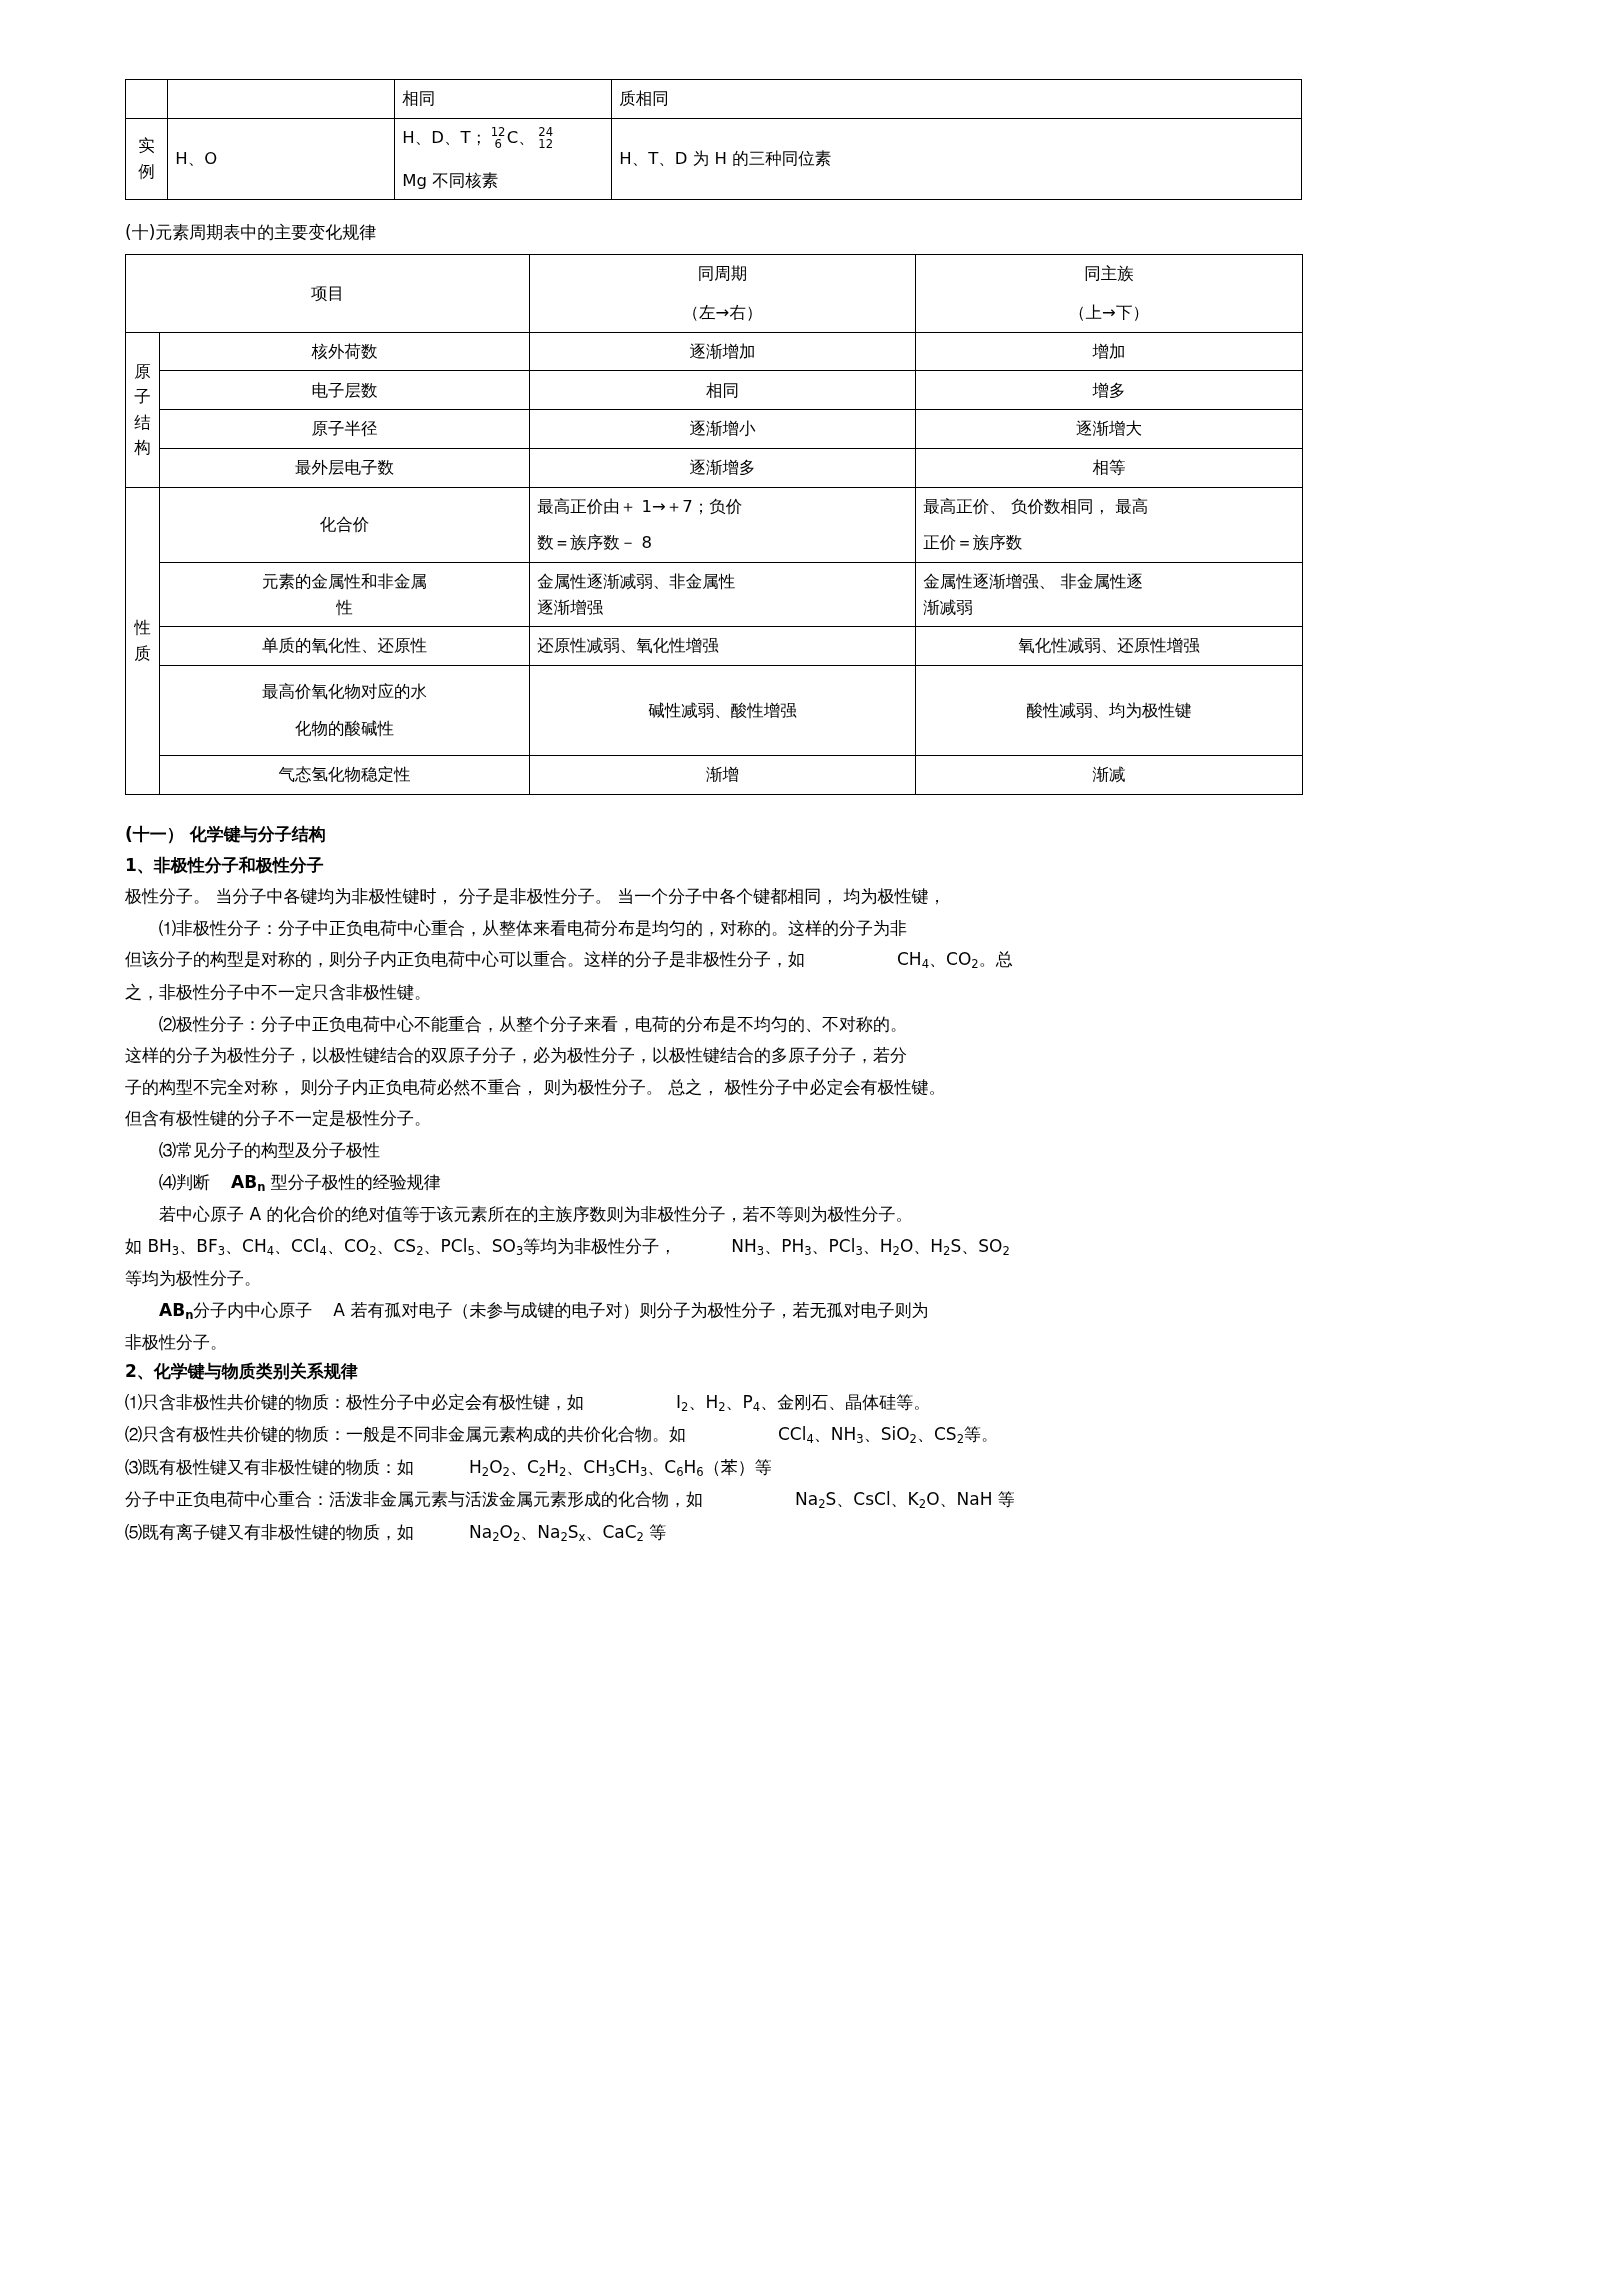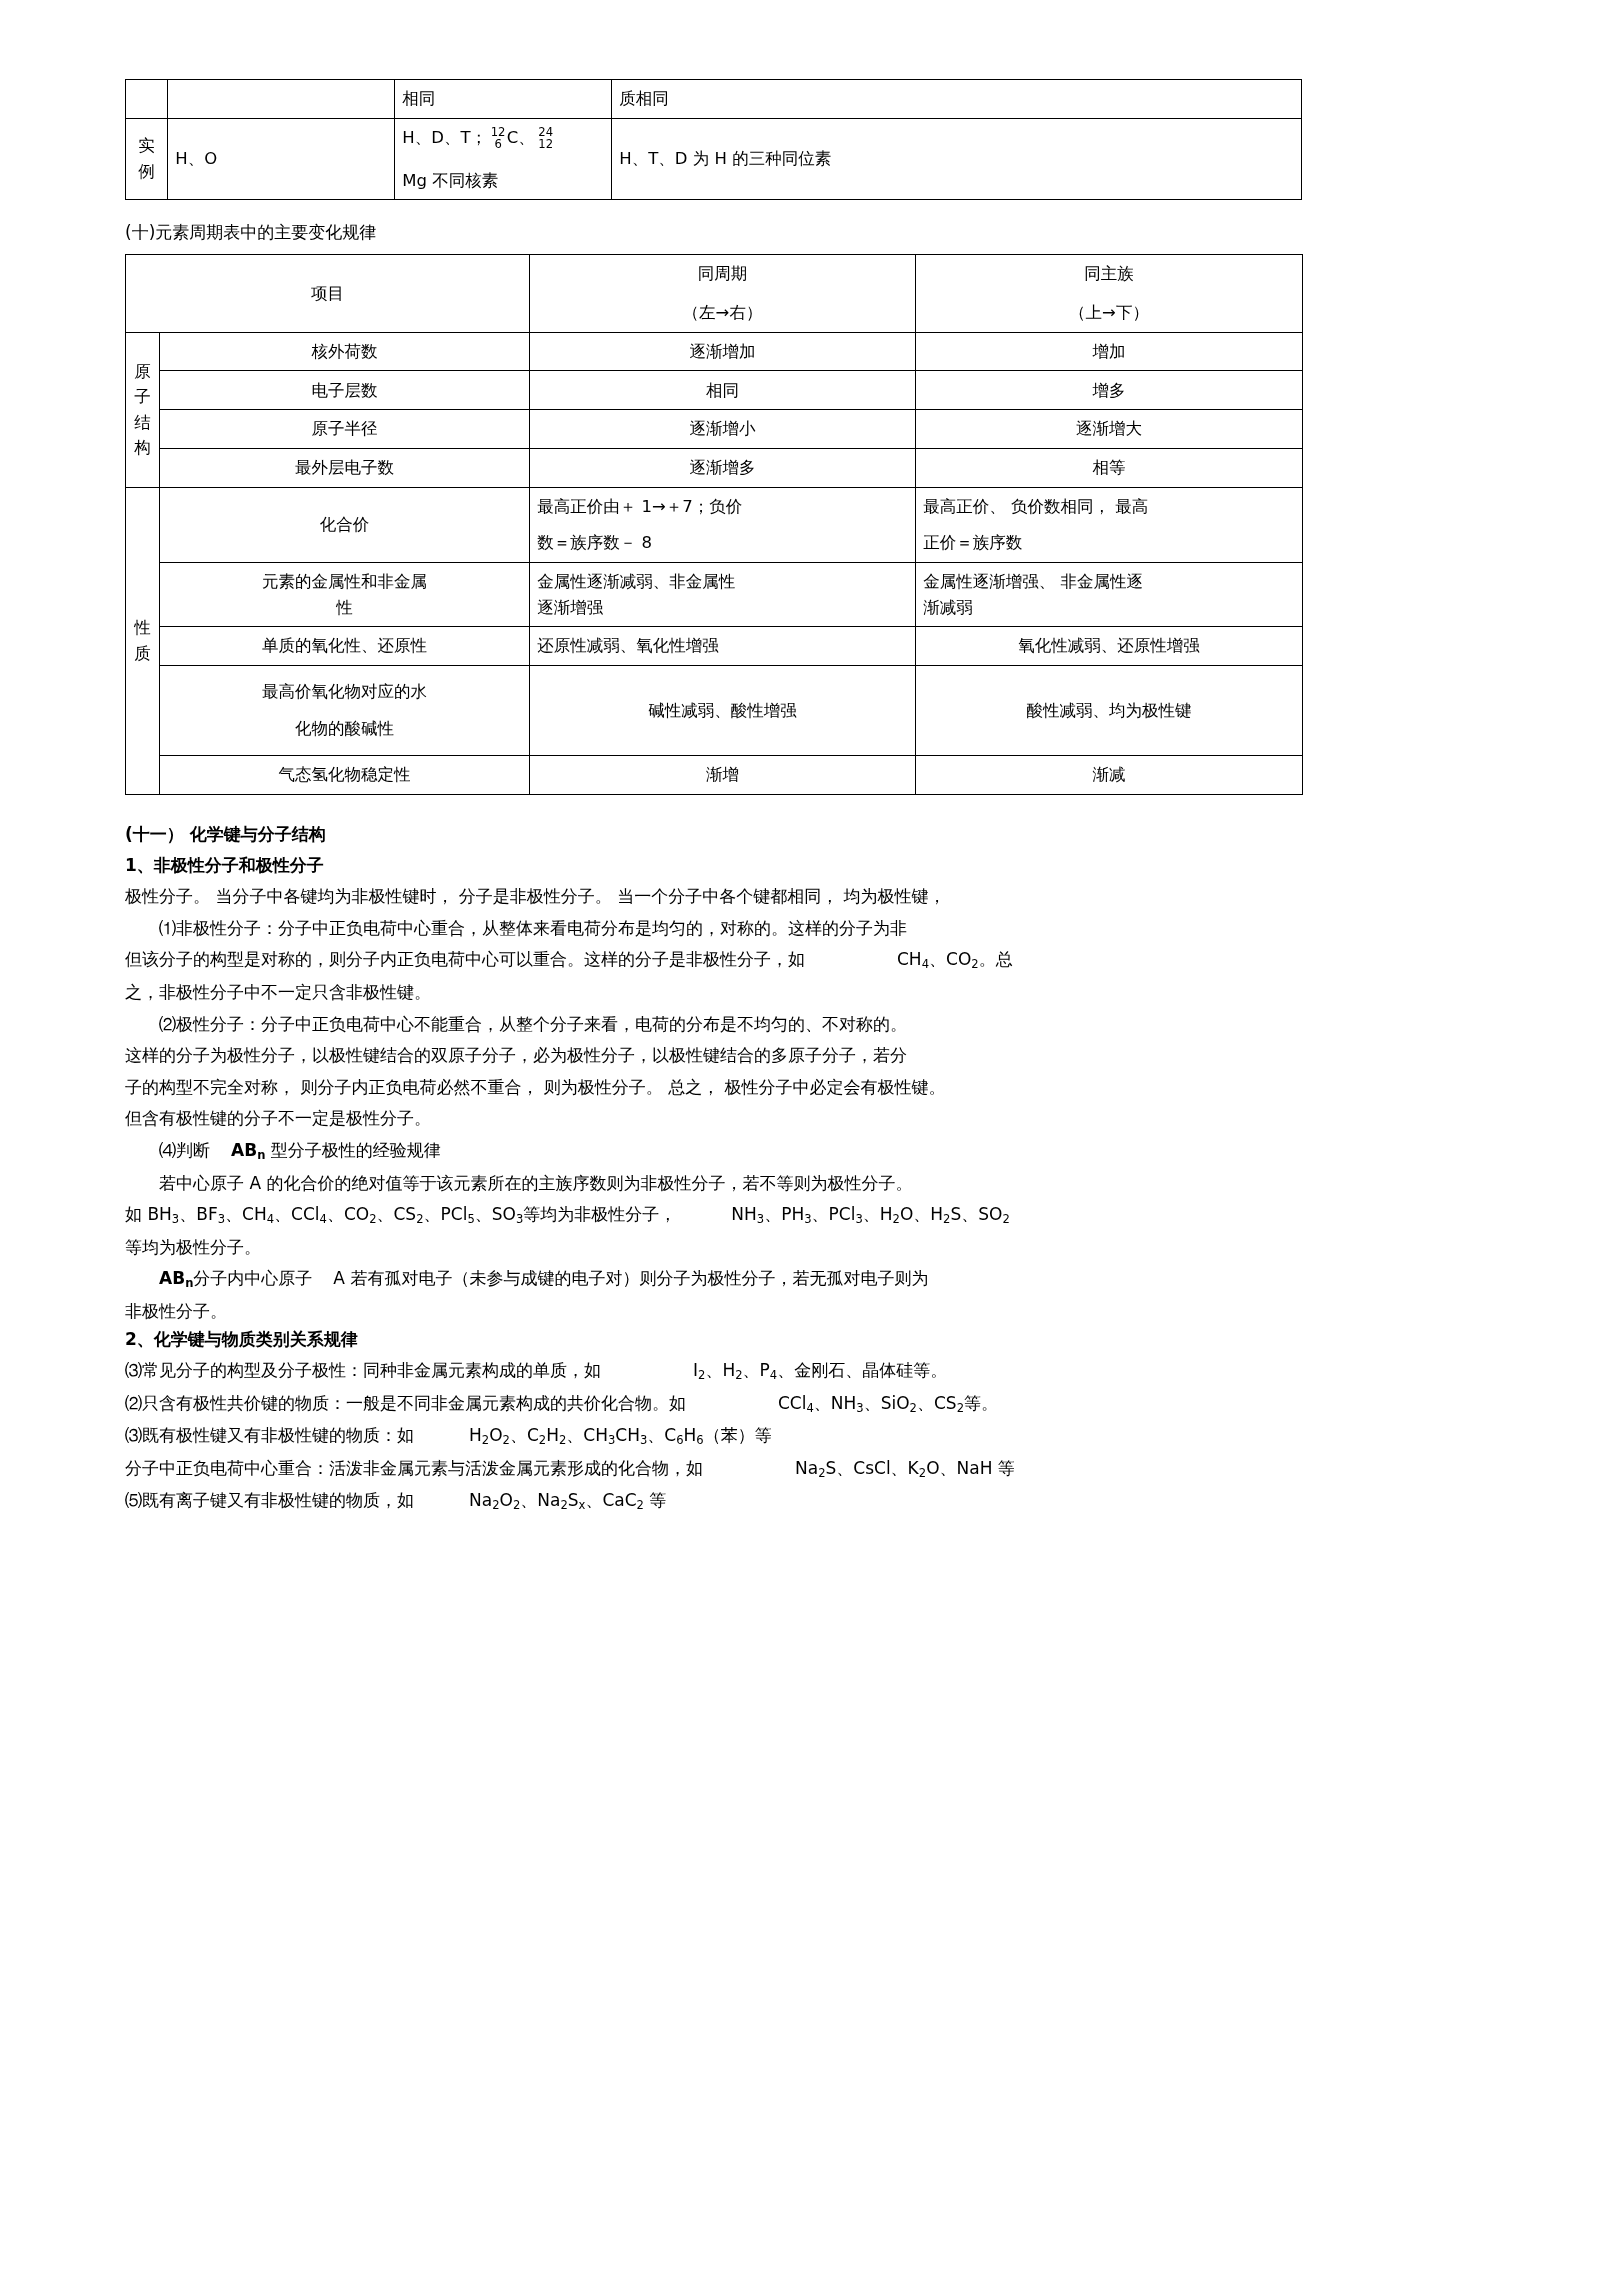--- a/index.html
+++ b/index.html
@@ -262,39 +262,40 @@
     <p class="body">
       <span>但该分子的构型是对称的，则分子内正负电荷中心可以重合。这样的分子是非极性分子，如</span><span class="sp-xl"></span><span class="formula">CH<sub>4</sub>、CO<sub>2</sub></span><span>。总</span>
     </p>
     <p class="body">之，非极性分子中不一定只含非极性键。</p>
 
     <p class="body indent">⑵极性分子：分子中正负电荷中心不能重合，从整个分子来看，电荷的分布是不均匀的、不对称的。</p>
     <p class="body">这样的分子为极性分子，以极性键结合的双原子分子，必为极性分子，以极性键结合的多原子分子，若分</p>
     <p class="body">子的构型不完全对称， 则分子内正负电荷必然不重合， 则为极性分子。 总之， 极性分子中必定会有极性键。</p>
     <p class="body">但含有极性键的分子不一定是极性分子。</p>
 
+    <p class="body indent">⑶常见分子的构型及分子极性</p>
     <p class="body indent">
       ⑷判断<span class="sp"></span><span class="formula"><b>AB<sub>n</sub></b></span> 型分子极性的经验规律
     </p>
     <p class="body indent">若中心原子 A 的化合价的绝对值等于该元素所在的主族序数则为非极性分子，若不等则为极性分子。</p>
     <p class="body">
       <span>如</span>
       <span class="formula">BH<sub>3</sub>、BF<sub>3</sub>、CH<sub>4</sub>、CCl<sub>4</sub>、CO<sub>2</sub>、CS<sub>2</sub>、PCl<sub>5</sub>、SO<sub>3</sub></span><span>等均为非极性分子，</span><span class="sp-lg"></span><span class="formula">NH<sub>3</sub>、PH<sub>3</sub>、PCl<sub>3</sub>、H<sub>2</sub>O、H<sub>2</sub>S、SO<sub>2</sub></span>
     </p>
     <p class="body">等均为极性分子。</p>
 
     <p class="body indent">
       <span class="formula"><b>AB<sub>n</sub></b></span>分子内中心原子<span class="sp"></span>A 若有孤对电子（未参与成键的电子对）则分子为极性分子，若无孤对电子则为
     </p>
     <p class="body">非极性分子。</p>
 
     <div class="sub-head" style="margin-top:0;">2、化学键与物质类别关系规律</div>
 
     <p class="body">
-      <span>⑶常见分子的构型及分子极性：同种非金属元素构成的单质，如</span><span class="sp-xl"></span><span class="formula">I<sub>2</sub>、H<sub>2</sub>、P<sub>4</sub>、金刚石、晶体硅等。</span>
+      <span>⑴只含非极性共价键的物质：极性分子中必定会有极性键，如</span><span class="sp-xl"></span><span class="formula">I<sub>2</sub>、H<sub>2</sub>、P<sub>4</sub>、金刚石、晶体硅等。</span>
     </p>
     <p class="body">
       <span>⑵只含有极性共价键的物质：一般是不同非金属元素构成的共价化合物。如</span><span class="sp-xl"></span><span class="formula">CCl<sub>4</sub>、NH<sub>3</sub>、SiO<sub>2</sub>、CS<sub>2</sub>等。</span>
     </p>
     <p class="body">
       <span>⑶既有极性键又有非极性键的物质：如</span><span class="sp-lg"></span><span class="formula">H<sub>2</sub>O<sub>2</sub>、C<sub>2</sub>H<sub>2</sub>、CH<sub>3</sub>CH<sub>3</sub>、C<sub>6</sub>H<sub>6</sub>（苯）等</span>
     </p>
     <p class="body">
       <span>分子中正负电荷中心重合：活泼非金属元素与活泼金属元素形成的化合物，如</span><span class="sp-xl"></span><span class="formula">Na<sub>2</sub>S、CsCl、K<sub>2</sub>O、NaH 等</span>
     </p>

